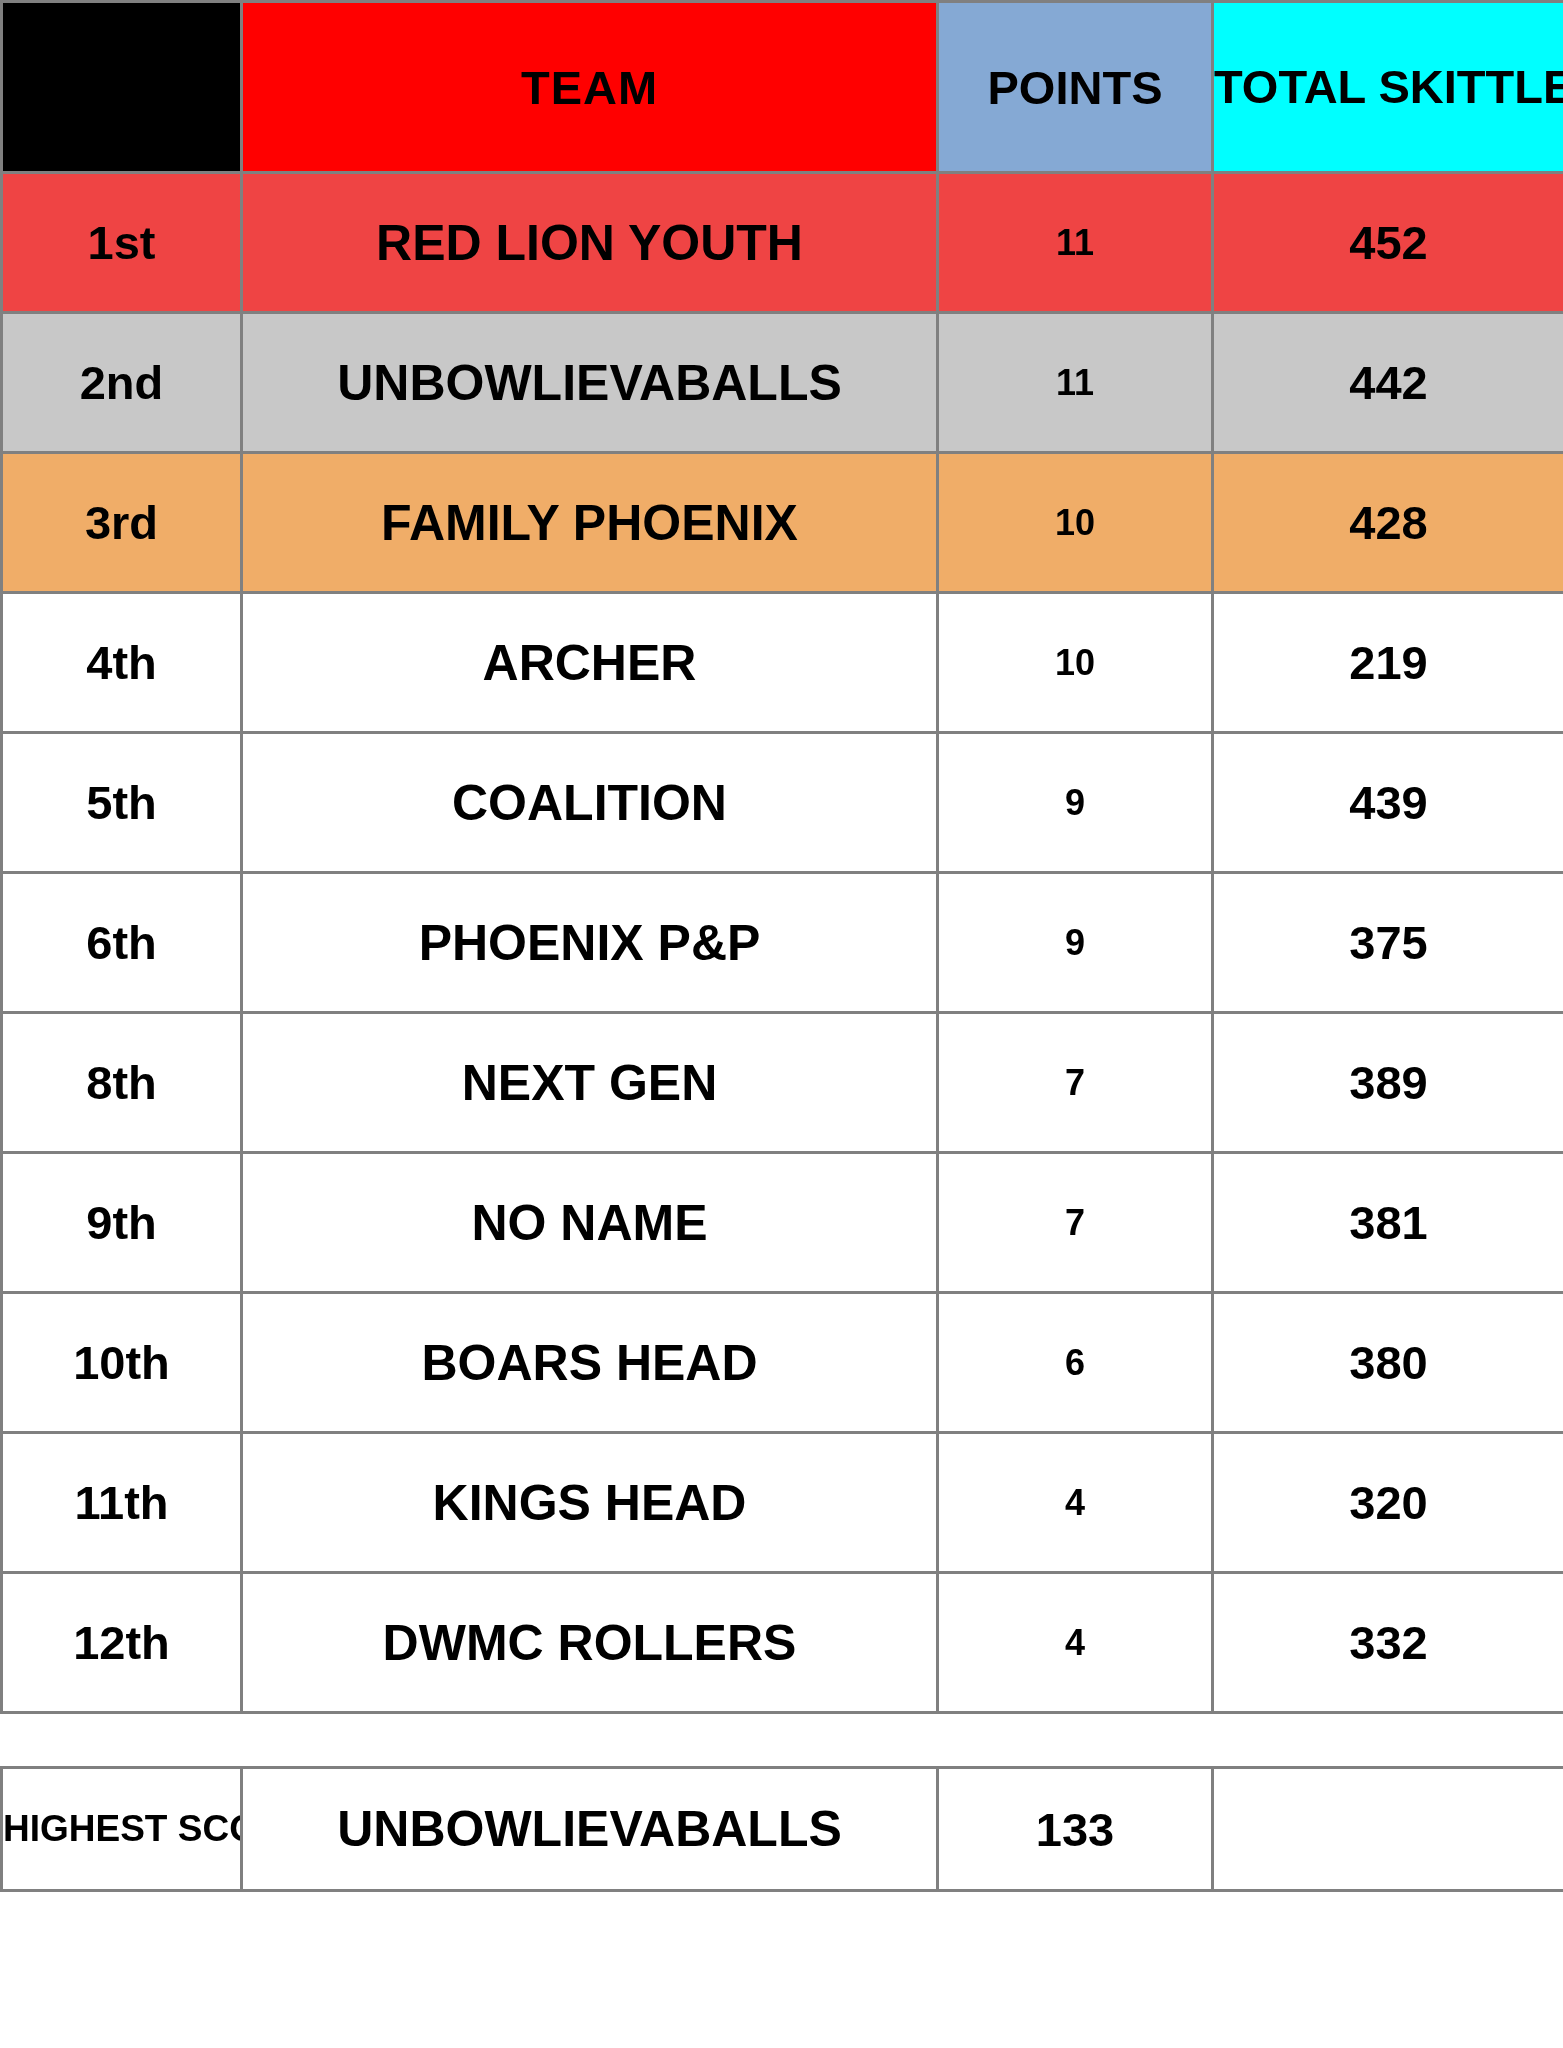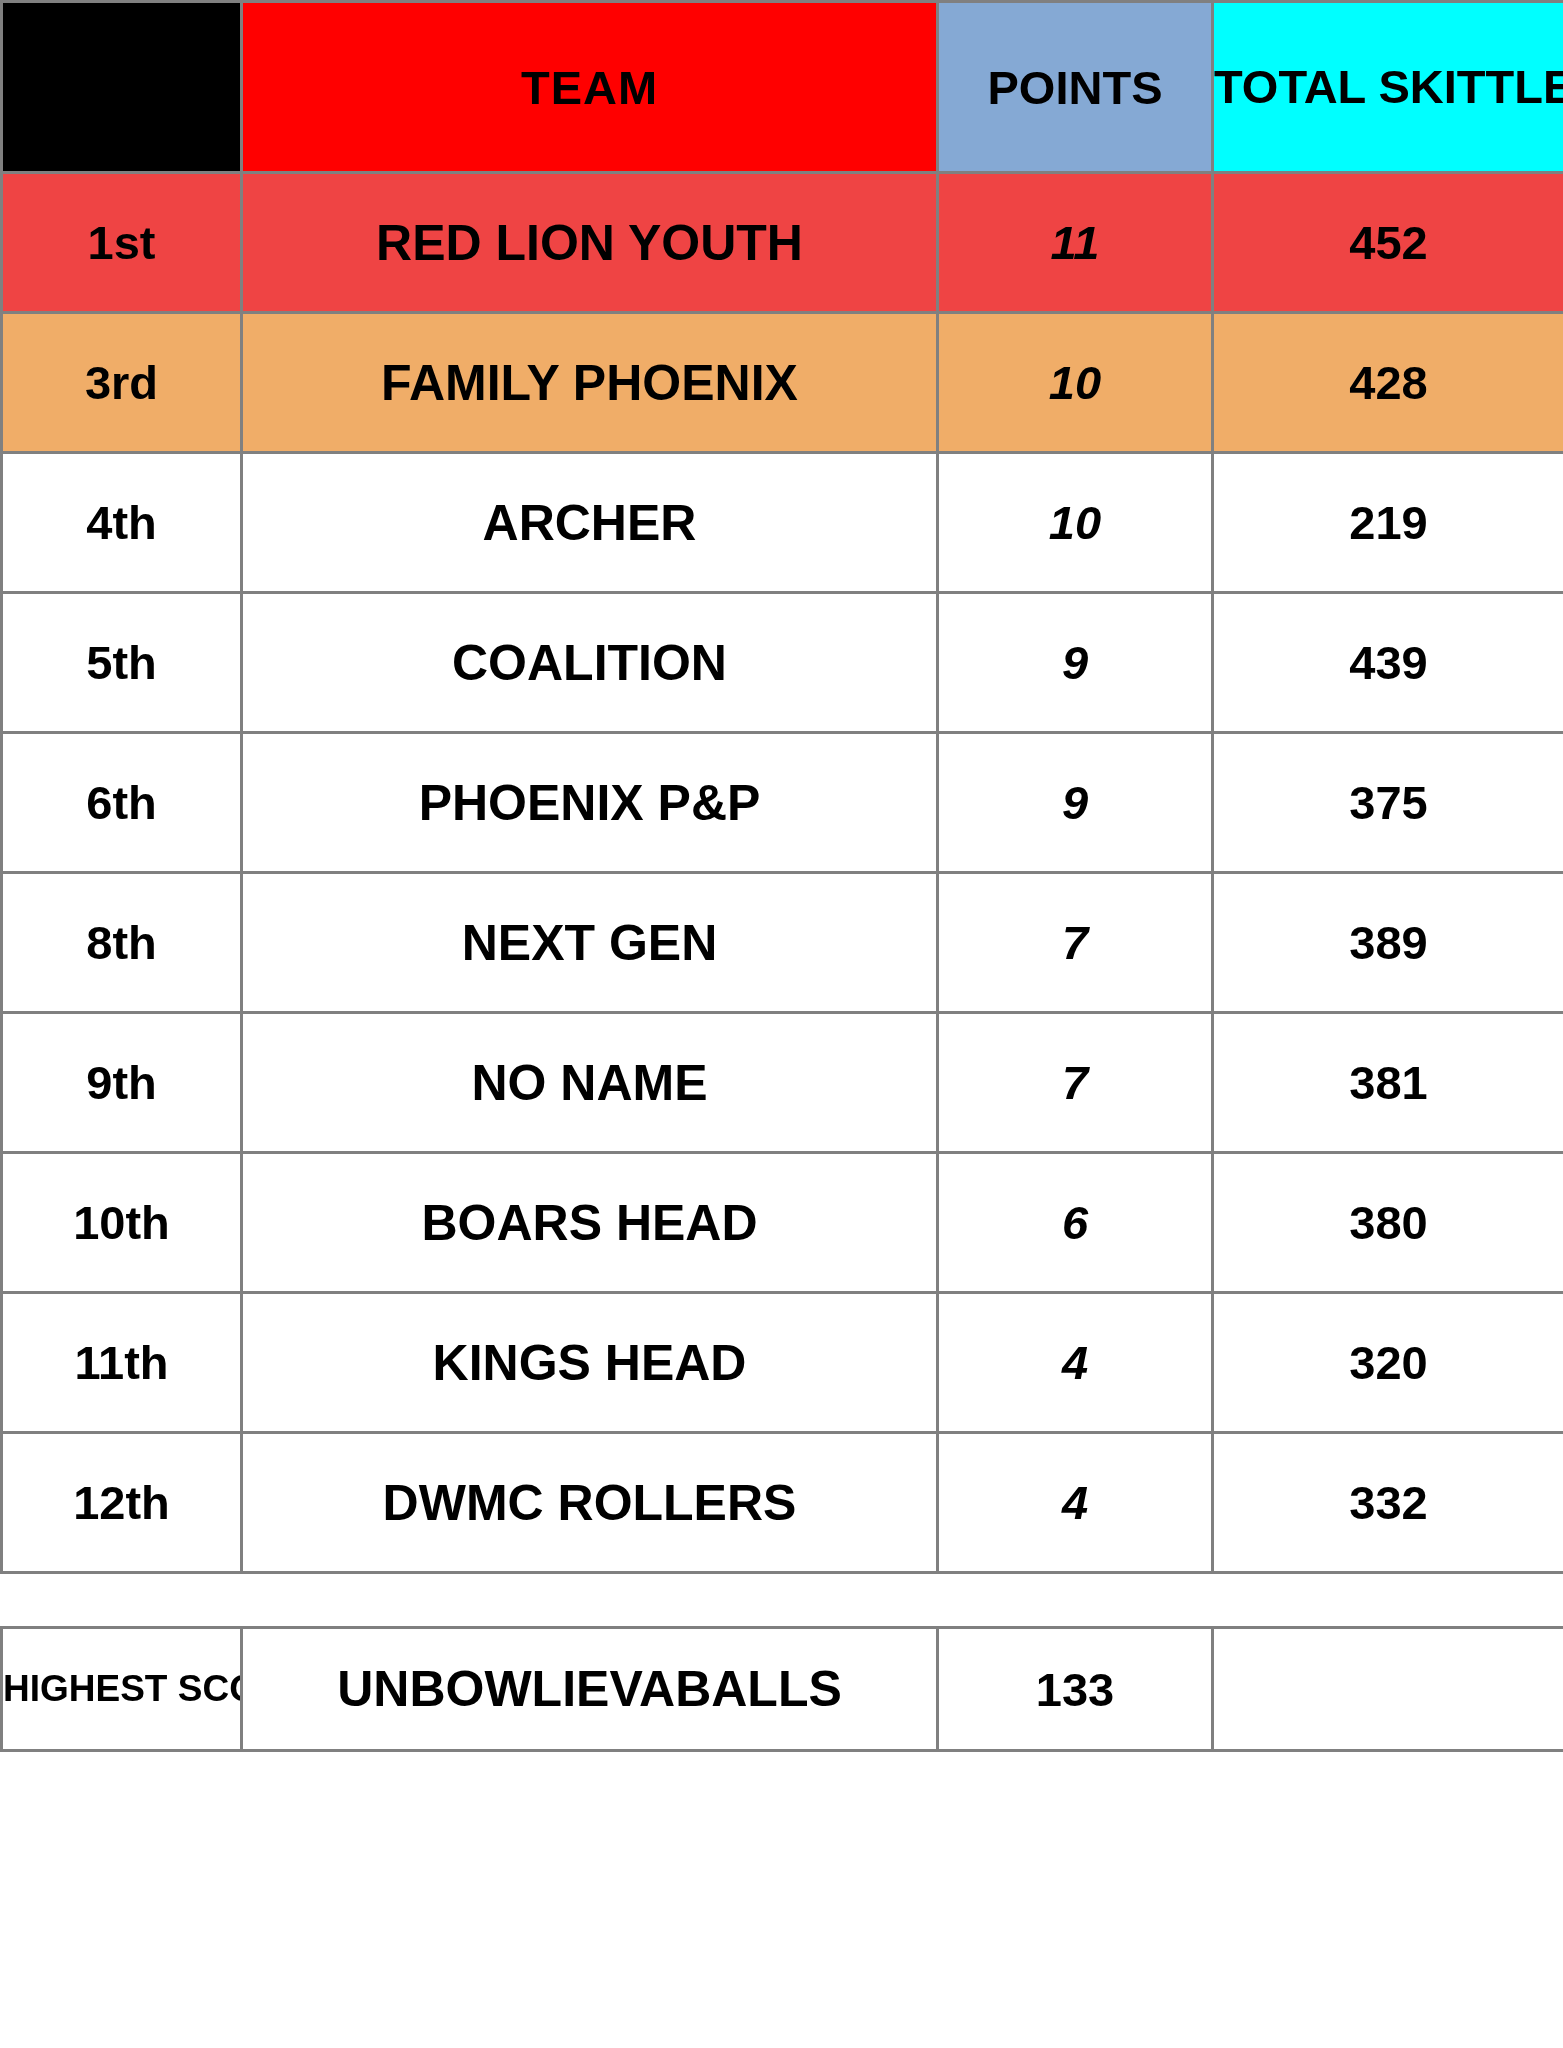--- a/index.html
+++ b/index.html
@@ -43,21 +43,21 @@
   tr.head td { height: 168px; }
   td.h-blank { background: #000000; border-color: #000000; }
   td.h-team  { background: #ff0000; font-size: 47px; letter-spacing: 1px; }
   td.h-pts   { background: #85a9d4; font-size: 47px; }
   td.h-tot   { background: #00ffff; font-size: 47px; line-height: 1.08; white-space: normal; padding: 0 6px; }
 
   
   tr.row td { height: 137px; }
   td.pos  { font-size: 47px; }
   td.team { font-size: 50px; }
-  td.pts  { font-size: 47px; font-style: italic; }
+  td.pts  { font-size: 36px; }
   td.tot  { font-size: 47px; }
 
   tr.gold td   { background: #ef4444; margin-top: 24px; }
   tr.silver td { background: #c8c8c8; }
   tr.bronze td { background: #f0ad68; }
   tr.plain td  { background: #ffffff; margin-top: 46px; }
 
   
   tr.spacer td { height: 52px; background: #ffffff; }
   tr.spacer td.sp-blank { border-color: #ffffff; border-bottom-color: #808080; }
@@ -88,20 +88,26 @@
         <td class="h-tot">TOTAL SKITTLES</td>
       </tr>
 
       <tr class="row gold">
         <td class="pos">1st</td>
         <td class="team">RED LION YOUTH</td>
         <td class="pts">11</td>
         <td class="tot">452</td>
       </tr>
 
+      <tr class="row silver">
+        <td class="pos">2nd</td>
+        <td class="team">UNBOWLIEVABALLS</td>
+        <td class="pts">11</td>
+        <td class="tot">442</td>
+      </tr>
 
       <tr class="row bronze">
         <td class="pos">3rd</td>
         <td class="team">FAMILY PHOENIX</td>
         <td class="pts">10</td>
         <td class="tot">428</td>
       </tr>
 
       <tr class="row plain">
         <td class="pos">4th</td>

